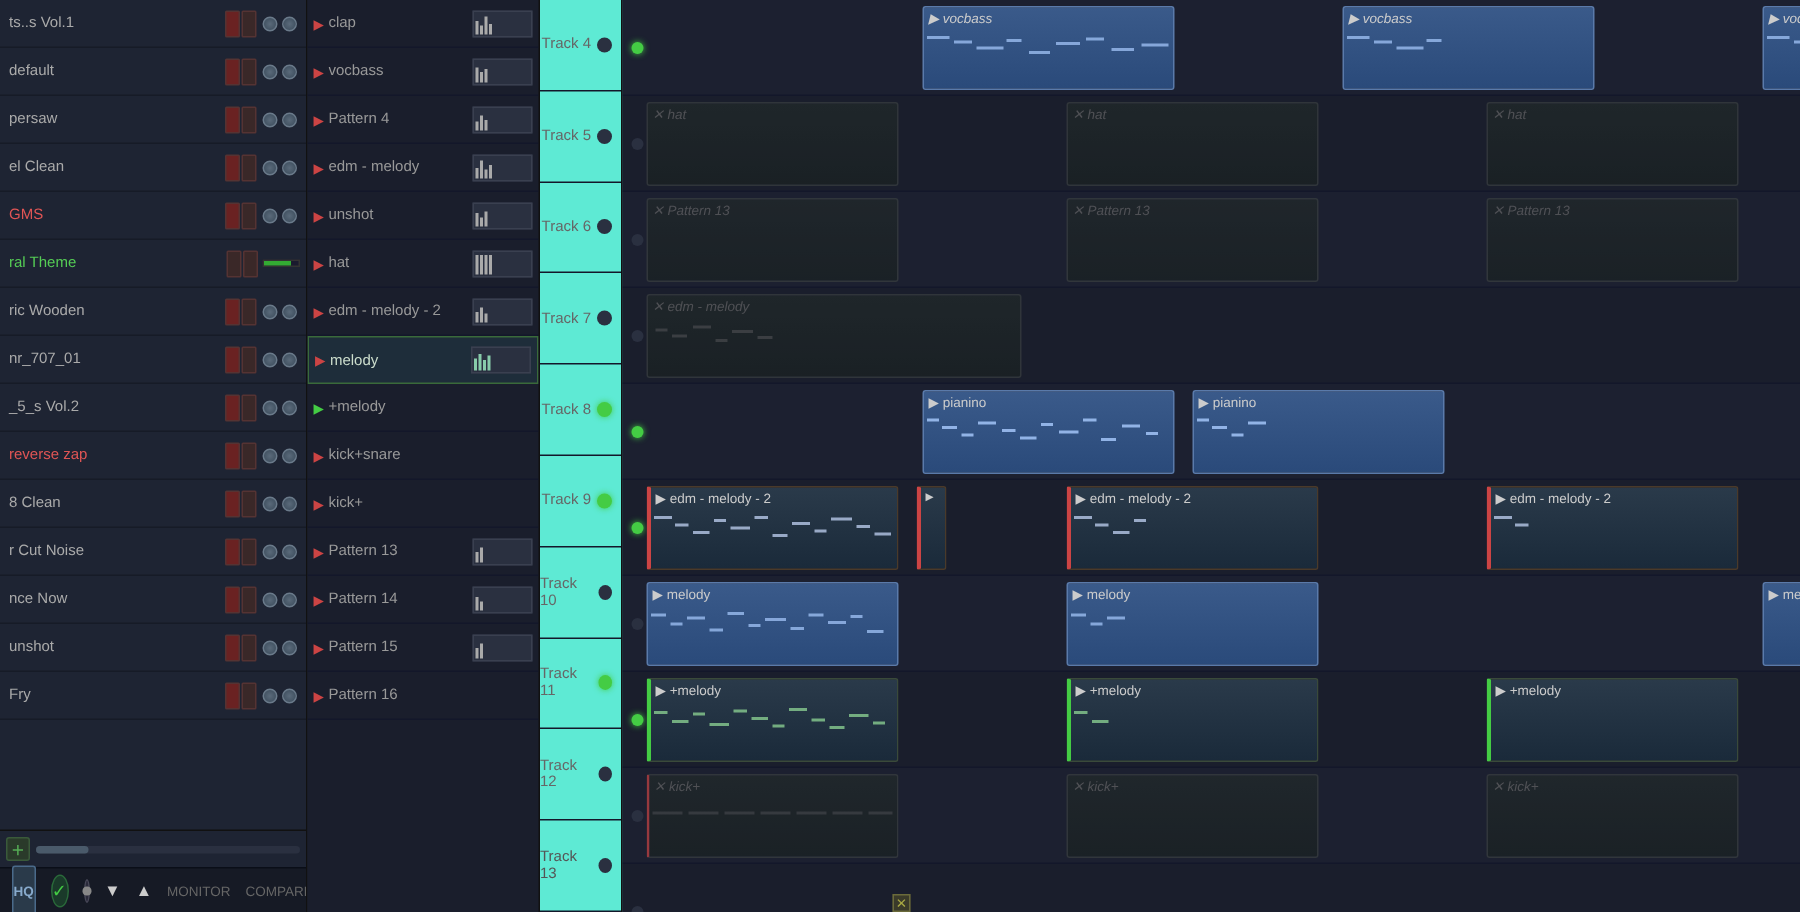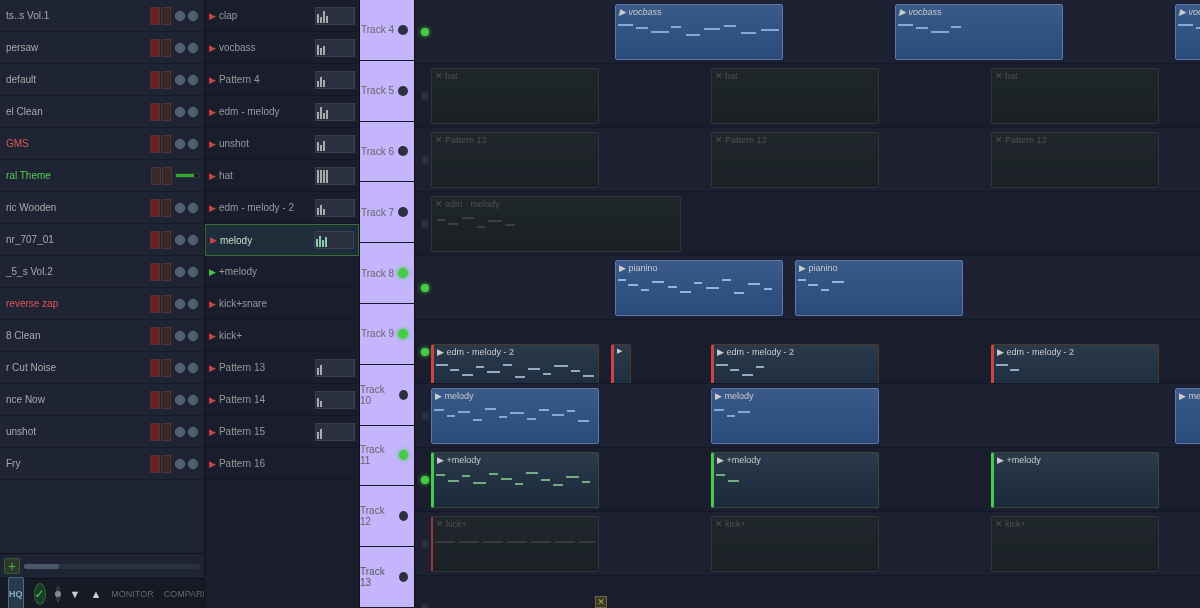--- a/index.html
+++ b/index.html
@@ -132,21 +132,21 @@
 
     .tracks-area {
       flex: 1;
       display: flex;
       overflow: hidden;
     }
 
     .track-labels {
       width: 55px;
       min-width: 55px;
-      background: #c4b5fd;
+      background: #5eead4;
       display: flex;
       flex-direction: column;
       border-right: 1px solid #111;
     }
 
     .track-label {
       height: 64px;
       display: flex;
       align-items: center;
       justify-content: flex-end;
@@ -195,41 +195,40 @@
     }
 
     .clip-blue {
       background: linear-gradient(180deg, #3a5a8a 0%, #2a4a7a 100%);
       border: 1px solid #5a7aaa;
     }
     .clip-red-border {
       background: linear-gradient(180deg, #2a3a4a 0%, #1a2a3a 100%);
       border: 1px solid #4a3a2a;
       border-left: 3px solid #cc4444;
-      margin-top: 20px;
     }
     .clip-green-border {
       background: linear-gradient(180deg, #2a3a4a 0%, #1a2a3a 100%);
       border: 1px solid #3a4a3a;
       border-left: 3px solid #44cc44;
     }
     .clip-muted {
       background: linear-gradient(180deg, #222a2a 0%, #1a2222 100%);
       border: 1px solid #3a4040;
       opacity: 0.7;
     }
 
     .clip-label {
       font-size: 9px;
       color: #ccc;
       padding: 2px 3px;
       white-space: nowrap;
       overflow: hidden;
     }
-    .clip-label.muted { color: #666; }
+    .clip-label.muted { color: #666; font-style: italic; }
 
     .clip-content {
       position: absolute;
       top: 14px;
       left: 0;
       right: 0;
       bottom: 0;
       overflow: hidden;
     }
 
@@ -334,33 +333,33 @@
         <div class="ch-btn active"></div>
         <div class="ch-btn"></div>
       </div>
       <div class="knob-row">
         <div class="knob"></div>
         <div class="knob"></div>
       </div>
     </div>
 
     <div class="instrument-row">
+      <div class="inst-name">default</div>
+      <div class="ch-buttons">
+        <div class="ch-btn active"></div>
+        <div class="ch-btn"></div>
+      </div>
+      <div class="knob-row">
+        <div class="knob"></div>
+        <div class="knob"></div>
+      </div>
+    </div>
+
+    <div class="instrument-row">
       <div class="inst-name">persaw</div>
-      <div class="ch-buttons">
-        <div class="ch-btn active"></div>
-        <div class="ch-btn"></div>
-      </div>
-      <div class="knob-row">
-        <div class="knob"></div>
-        <div class="knob"></div>
-      </div>
-    </div>
-
-    <div class="instrument-row">
-      <div class="inst-name">default</div>
       <div class="ch-buttons">
         <div class="ch-btn active"></div>
         <div class="ch-btn"></div>
       </div>
       <div class="knob-row">
         <div class="knob"></div>
         <div class="knob"></div>
       </div>
     </div>
 

